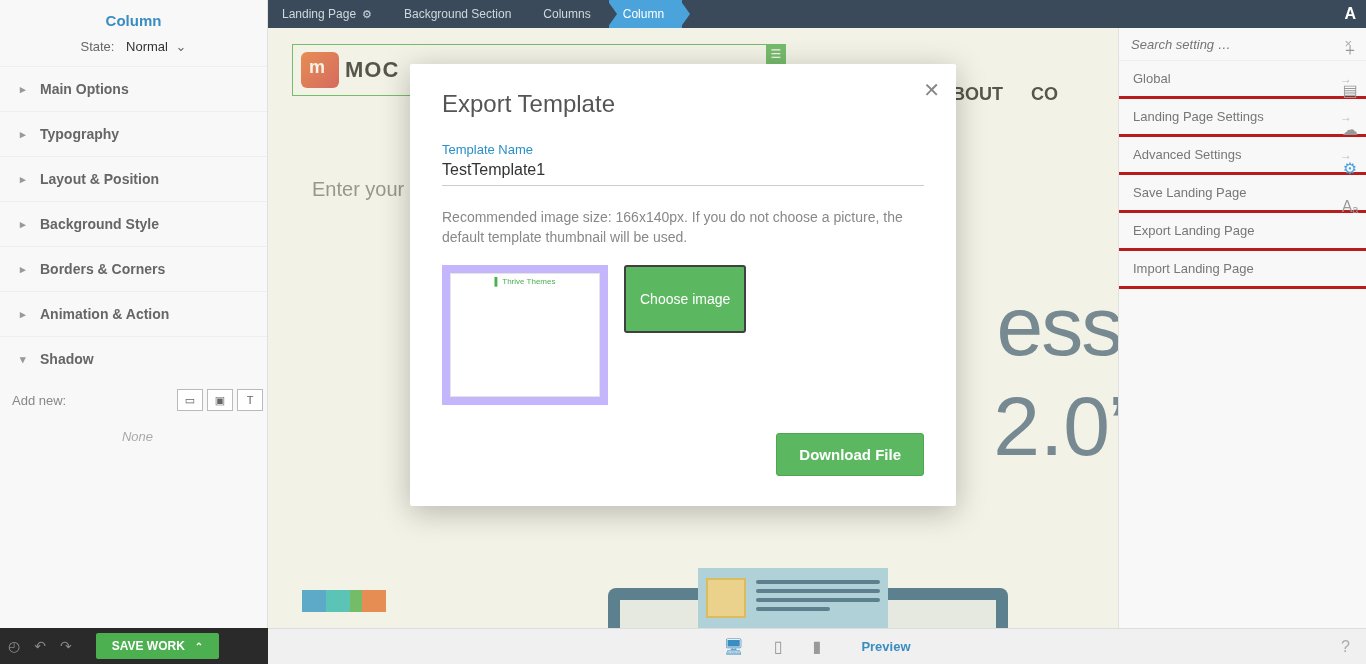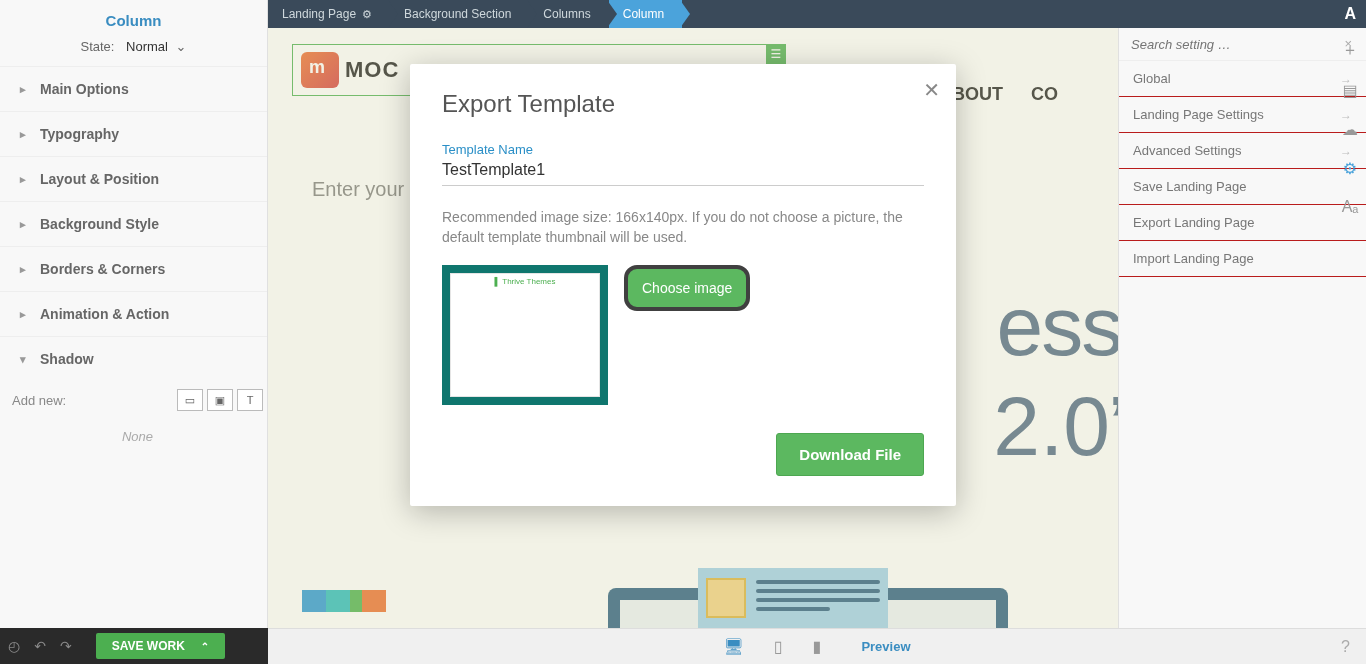--- a/index.html
+++ b/index.html
@@ -20,21 +20,21 @@
 .shadow-buttons { display: flex; gap: 4px; }
 .shadow-btn { width: 26px; height: 22px; border: 1px solid #bbb; background: #fff; display: flex; align-items: center; justify-content: center; font-size: 11px; color: #666; }
 .shadow-none { text-align: center; font-style: italic; color: #aaa; padding: 18px 0; font-size: 13px; }
 
 
 .collapse-tab { position: absolute; left: 268px; top: 320px; width: 16px; height: 30px; background: #fff; border: 1px solid #ddd; border-left: none; border-radius: 0 4px 4px 0; display: flex; align-items: center; justify-content: center; font-size: 10px; color: #888; }
 
 
 .left-bottom { position: absolute; left: 0; bottom: 0; width: 268px; height: 36px; background: #2a2a2a; display: flex; align-items: center; padding: 0 8px; gap: 14px; }
 .lb-icon { color: #888; font-size: 14px; }
-.save-work { background: #4caf50; color: #fff; font-size: 12px; font-weight: 600; padding: 6px 16px; border-radius: 2px; display: flex; align-items: center; gap: 16px; margin-left: 10px; }
+.save-work { background: #4caf50; color: #fff; font-size: 12px; font-weight: 600; padding: 6px 16px; border-radius: 2px; display: flex; align-items: center; gap: 10px; margin-left: 10px; }
 .save-work .chev2 { font-size: 10px; }
 
 
 .breadcrumb-bar { position: absolute; left: 268px; top: 0; right: 0; height: 28px; background: #3a4a5a; display: flex; align-items: center; color: #cfd8dc; font-size: 12px; }
 .crumb { position: relative; padding: 0 18px 0 14px; height: 28px; display: flex; align-items: center; gap: 6px; }
 .crumb::after { content: ""; position: absolute; right: -8px; top: 0; width: 0; height: 0; border-top: 14px solid transparent; border-bottom: 14px solid transparent; border-left: 10px solid #3a4a5a; z-index: 1; }
 .crumb.active { background: #4ba3db; color: #fff; }
 .crumb.active::after { border-left-color: #4ba3db; }
 .crumb .gear { font-size: 11px; }
 .bc-right { position: absolute; right: 10px; top: 0; height: 28px; display: flex; align-items: center; color: #fff; font-size: 16px; font-weight: bold; }
@@ -66,21 +66,21 @@
 .color-strip span { width: 24px; height: 22px; }
 
 
 .dim { position: absolute; left: 268px; top: 28px; right: 0; bottom: 0; background: rgba(200,200,150,0.24); pointer-events: none; }
 
 
 .right-panel { position: absolute; right: 0; top: 28px; width: 248px; bottom: 36px; background: #f8f8f8; border-left: 1px solid #e0e0e0; }
 .rp-search { position: relative; padding: 8px 12px; border-bottom: 1px solid #eee; }
 .rp-search input { width: 100%; border: none; background: transparent; font-size: 13px; font-style: italic; color: #999; outline: none; }
 .rp-clear { position: absolute; right: 14px; top: 8px; color: #aaa; font-size: 13px; cursor: pointer; }
-.rp-item { padding: 10px 14px; border-bottom: 1px solid #b91c1c; color: #777; font-size: 13px; display: flex; justify-content: space-between; align-items: center; cursor: pointer; }
+.rp-item { padding: 10px 14px; border-bottom: 3px solid #b91c1c; color: #777; font-size: 13px; display: flex; justify-content: space-between; align-items: center; cursor: pointer; }
 .rp-item .arrow { color: #bbb; font-size: 12px; }
 
 
 .icon-rail { position: absolute; right: 0; top: 28px; width: 32px; height: 280px; display: flex; flex-direction: column; align-items: center; gap: 20px; padding-top: 12px; z-index: 3; pointer-events: none; }
 .icon-rail span { color: #999; font-size: 16px; }
 
 
 .bottom-bar { position: absolute; left: 268px; right: 0; bottom: 0; height: 36px; background: #f0f0f0; border-top: 1px solid #ddd; display: flex; align-items: center; justify-content: center; gap: 30px; }
 .bb-icon { color: #999; font-size: 16px; }
 .bb-icon.active { color: #3a8dc1; }
@@ -89,24 +89,24 @@
 
 
 .modal-backdrop { position: absolute; inset: 0; z-index: 10; }
 .modal { position: absolute; left: 410px; top: 64px; width: 546px; background: #fff; border-radius: 2px; box-shadow: 0 6px 30px rgba(0,0,0,0.25); padding: 26px 32px 30px; z-index: 20; }
 .modal-close { position: absolute; right: 16px; top: 14px; font-size: 20px; color: #888; cursor: pointer; }
 .modal h2 { font-size: 24px; color: #555; font-weight: 500; margin-bottom: 24px; }
 .field-label { color: #2a8fc7; font-size: 13px; margin-bottom: 2px; }
 .field-input { width: 100%; border: none; border-bottom: 1px solid #ccc; font-size: 16px; color: #333; padding: 2px 0 6px; outline: none; background: transparent; }
 .rec-text { color: #888; font-size: 14px; margin-top: 22px; line-height: 1.4; }
 .thumb-row { display: flex; gap: 16px; margin-top: 18px; align-items: flex-start; }
-.thumb-box { width: 166px; height: 140px; background: #0f766e; padding: 8px; }
+.thumb-box { width: 166px; height: 140px; background: #c4b5fd; padding: 8px; }
 .thumb-inner { width: 100%; height: 100%; background: #fff; border: 1px solid #e5e5e5; position: relative; }
 .thumb-brand { position: absolute; left: 50%; top: 3px; transform: translateX(-50%); font-size: 8px; color: #4caf50; }
-.choose-btn { background: #5cb860; color: #fff; border: 4px solid #404040; padding: 11px 14px; font-size: 14px; border-radius: 13px; cursor: pointer; }
+.choose-btn { background: #5cb860; color: #fff; border: 2px solid #404040; padding: 24px 14px; font-size: 14px; border-radius: 3px; cursor: pointer; }
 .modal-footer { display: flex; justify-content: flex-end; margin-top: 28px; }
 .download-btn { background: #5cb860; color: #fff; border: 1px solid #4da751; padding: 12px 22px; font-size: 15px; font-weight: 600; border-radius: 3px; cursor: pointer; }
 </style>
 </head>
 <body>
 
 <div class="left-sidebar">
   <div class="sidebar-title">Column</div>
   <div class="sidebar-state">
     <span class="state-label">State:</span>

